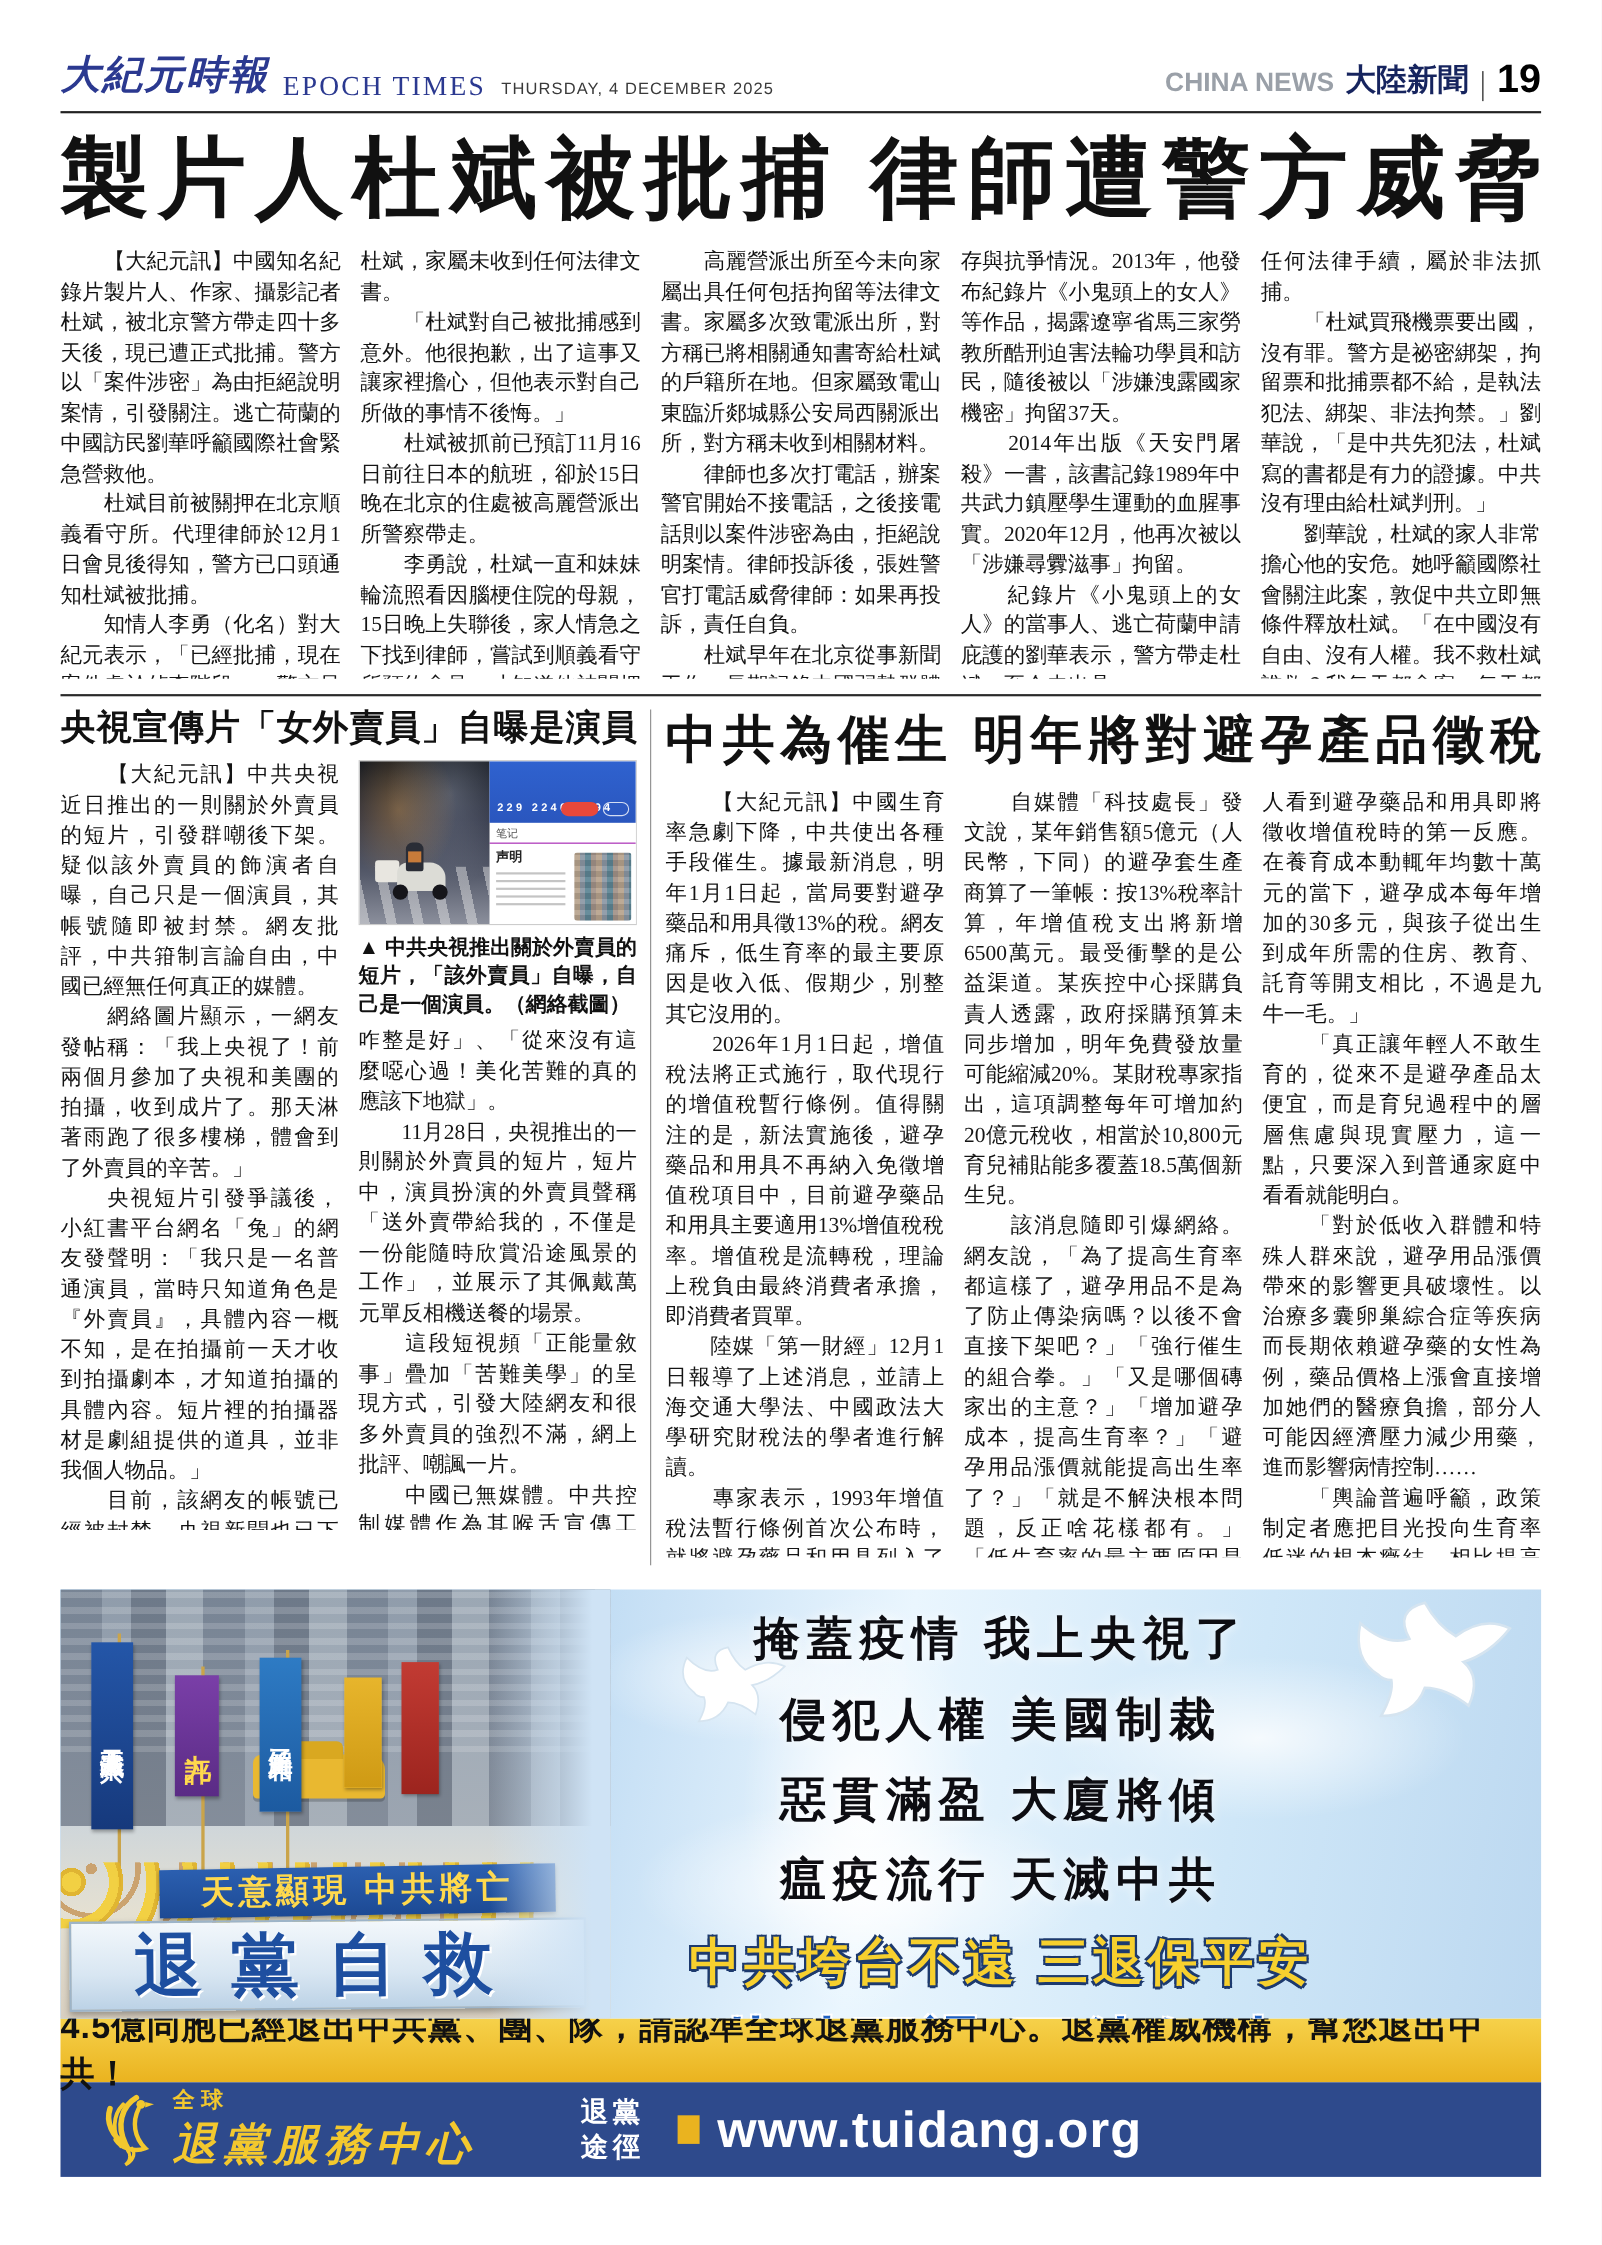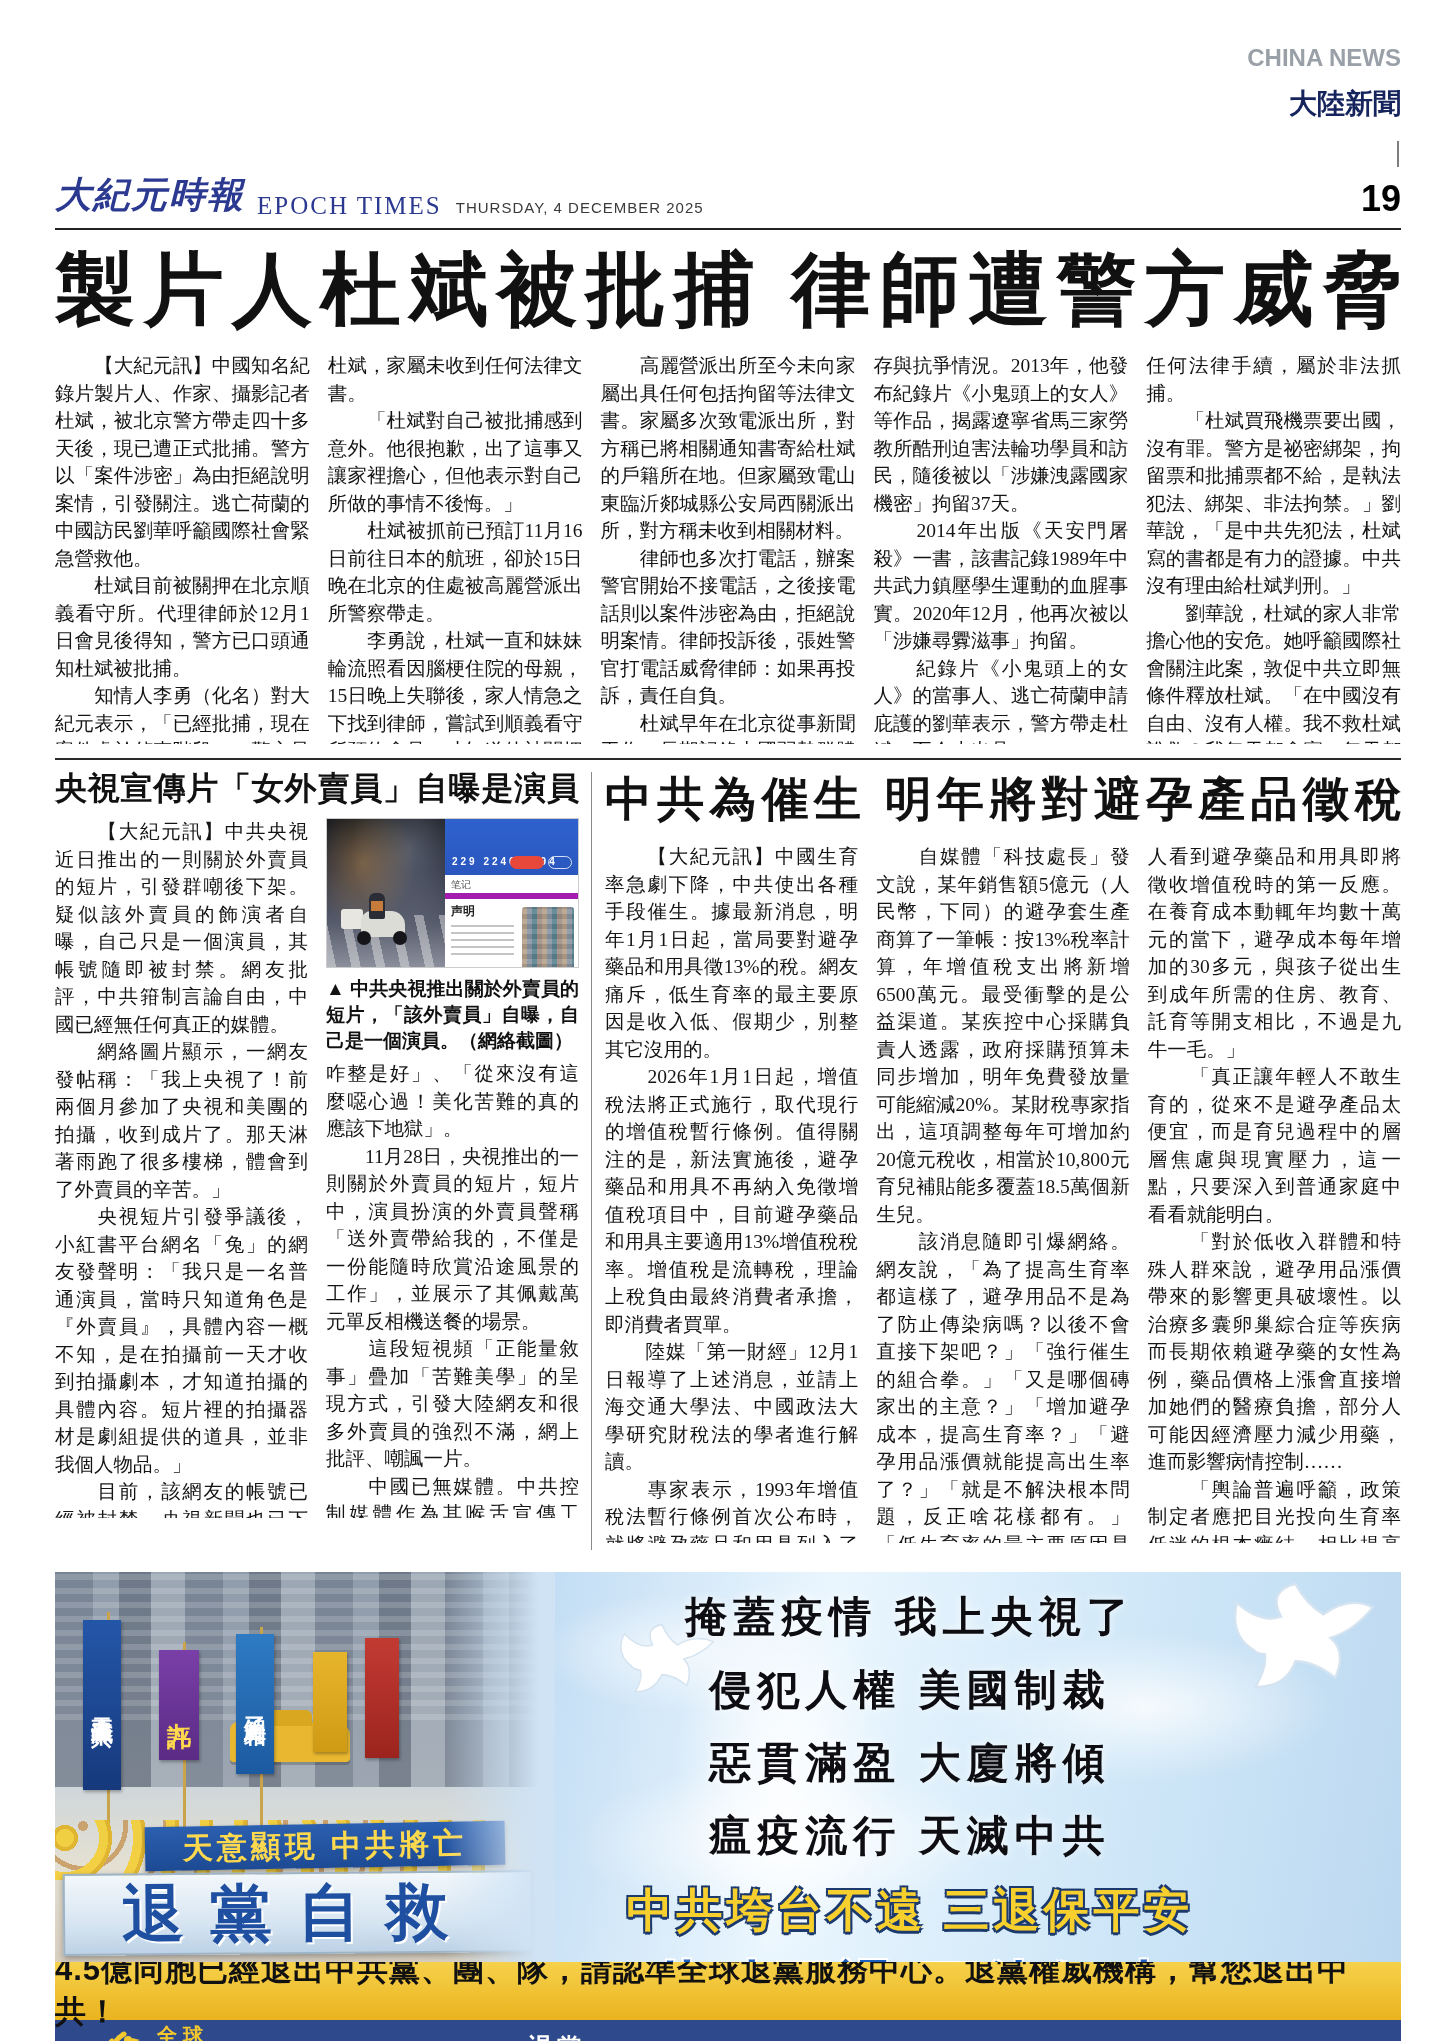--- a/index.html
+++ b/index.html
@@ -5,21 +5,21 @@
   * { margin:0; padding:0; box-sizing:border-box; }
   body { background:#e8e8e8; font-family:"Liberation Serif", serif; }
   .page { width:1456px; height:2041px; background:#fff; margin:0 auto; position:relative; color:#111; overflow:hidden; }
   .content { position:absolute; left:55px; top:44px; width:1346px; }
 
   
   .masthead { display:flex; align-items:flex-end; padding-bottom:8px; border-bottom:2px solid #222; }
   .mast-cn { font-size:36px; font-weight:bold; color:#2b3990; font-style:italic; letter-spacing:2px; }
   .mast-en { font-size:25px; color:#2b3990; letter-spacing:2px; margin-left:12px; font-family:"Liberation Serif",serif; }
   .mast-date { font-size:15px; color:#3a3a3a; margin-left:14px; margin-bottom:4px; font-family:"Liberation Sans",sans-serif; letter-spacing:1px; }
-  .mast-right { margin-left:auto; display:flex; align-items:flex-end; gap:10px;flex-direction:column; }
+  .mast-right { margin-left:auto; display:flex; align-items:flex-end; gap:10px; }
   .sec-en { font-size:24px; font-weight:bold; color:#9aa0a8; font-family:"Liberation Sans",sans-serif; margin-bottom:3px; }
   .sec-cn { font-size:28px; font-weight:bold; color:#16245e; margin-bottom:1px; }
   .pageno-sep { font-size:30px; color:#555; font-weight:200; margin-bottom:0; }
   .pageno { font-size:36px; font-weight:bold; color:#000; font-family:"Liberation Sans",sans-serif; }
 
   
   .headline1 { margin-top:14px; font-size:80px; font-weight:bold; line-height:1.15; text-align:justify; text-align-last:justify; letter-spacing:-1px; font-family:"Liberation Serif",serif; }
 
   
   .cols { display:flex; gap:18px; overflow:hidden; }
@@ -47,21 +47,21 @@
   .ni-scooter { position:absolute; left:34px; bottom:30px; width:44px; height:26px; background:#dcdcd6; border-radius:10px 14px 4px 4px; }
   .ni-wheel1,.ni-wheel2 { position:absolute; bottom:22px; width:14px; height:14px; background:#15151a; border-radius:50%; }
   .ni-wheel1 { left:30px; } .ni-wheel2 { left:66px; }
   .ni-rider { position:absolute; left:42px; bottom:48px; width:16px; height:26px; background:#2a2d36; border-radius:6px 6px 2px 2px; }
   .ni-rider::after { content:""; position:absolute; left:2px; top:8px; width:12px; height:10px; background:#c77b3a; }
   .ni-shot { flex:1; display:flex; flex-direction:column; background:#fff; }
   .ni-blue { height:56px; background:linear-gradient(180deg,#2f62cf,#2a56be); position:relative; padding:5px 6px; }
   .ni-stats { color:#fff; font-size:10px; font-family:"Liberation Sans",sans-serif; letter-spacing:3px; position:absolute; left:7px; bottom:8px; font-weight:bold; }
   .ni-pill { position:absolute; right:34px; bottom:6px; width:34px; height:13px; background:#e8483a; border-radius:7px; }
   .ni-pill2 { position:absolute; right:6px; bottom:6px; width:24px; height:13px; border:1px solid #fff; border-radius:7px; opacity:.8; }
-  .ni-row { font-size:10px; color:#555; font-family:"Liberation Sans",sans-serif; padding:3px 6px 1px; border-bottom:6px solid #a21caf; }
+  .ni-row { font-size:10px; color:#555; font-family:"Liberation Sans",sans-serif; padding:3px 6px 1px; border-bottom:1px solid #a21caf; }
   .ni-body { flex:1; position:relative; padding:4px 6px; }
   .ni-title { font-size:12px; font-weight:bold; color:#222; font-family:"Liberation Sans",sans-serif; }
   .ni-line { height:2px; background:#c4c4c4; margin:5px 58px 0 0; }
   .ni-avatar { position:absolute; right:4px; top:8px; width:52px; height:62px; border-radius:3px;
     background: repeating-linear-gradient(0deg, rgba(0,0,0,.10) 0 5px, rgba(255,255,255,.06) 5px 10px),
                 repeating-linear-gradient(90deg,#b9a58f 0 5px,#8d99a6 5px 10px,#5f8796 10px 15px,#a4948a 15px 20px); }
   .caption { font-family:"Liberation Sans",sans-serif; font-weight:bold; font-size:19px; line-height:26px; margin:8px 0 6px; text-align:justify; }
 
   
   .ad { margin-top:12px; }

